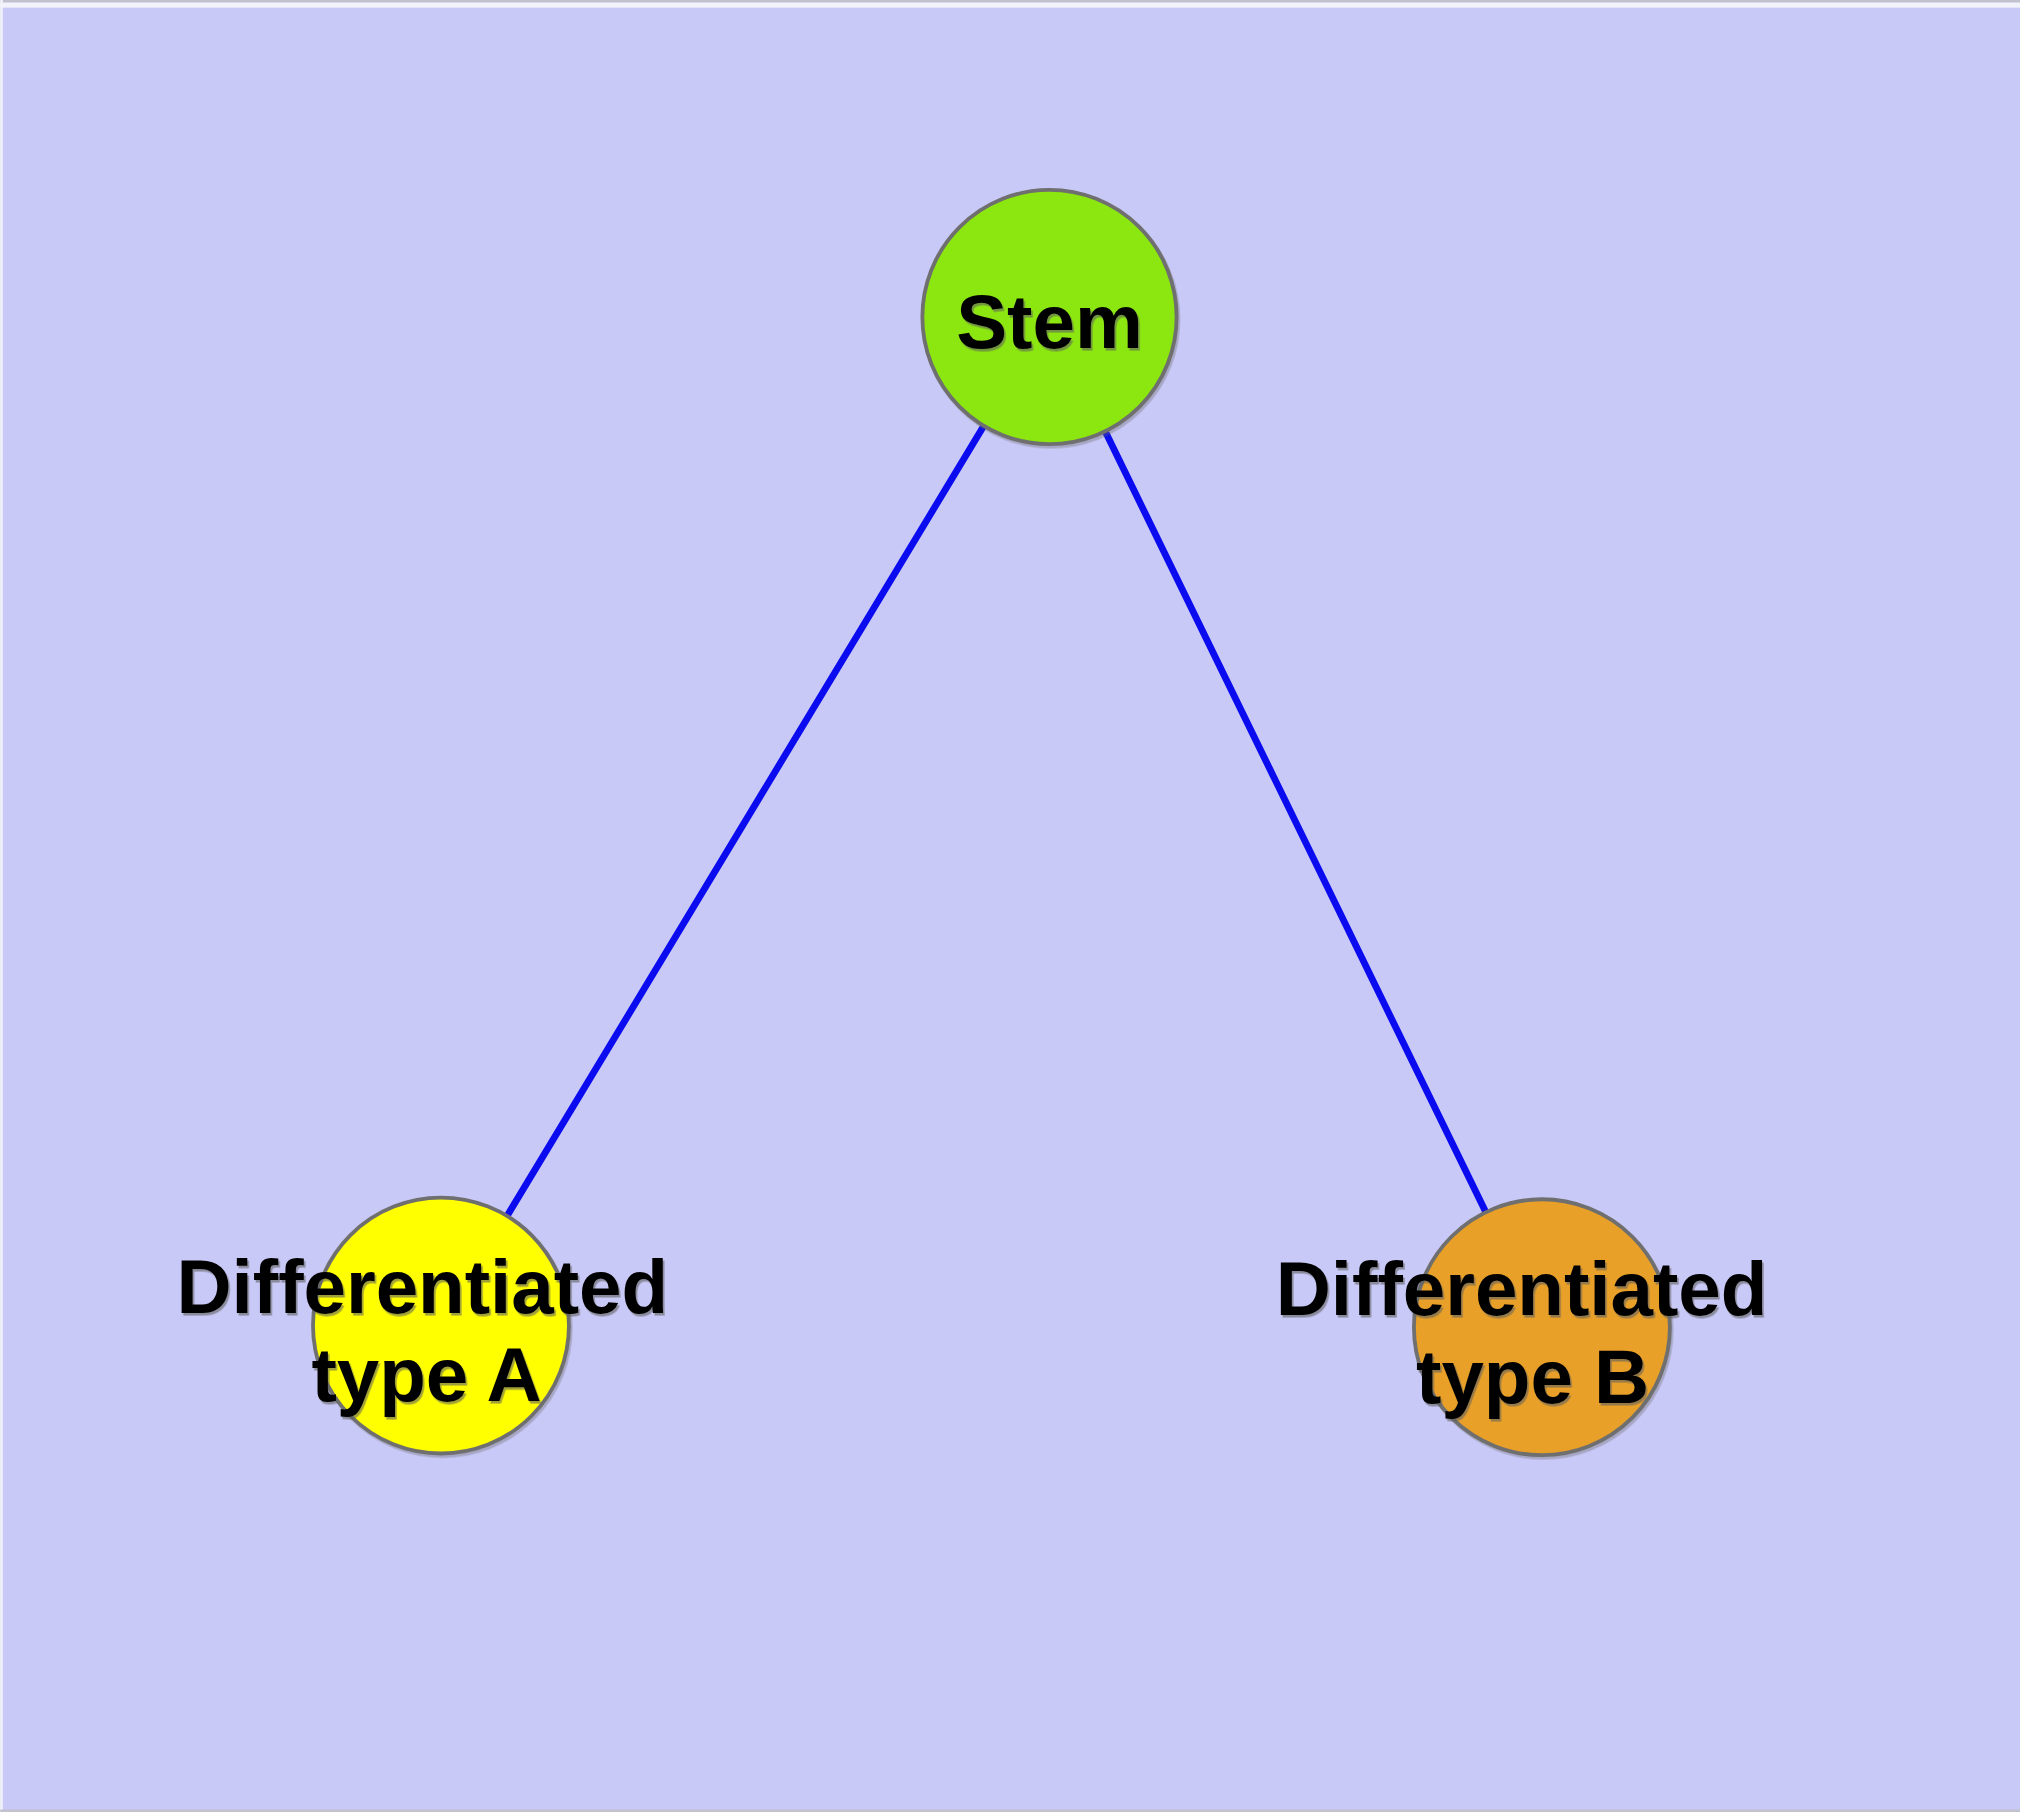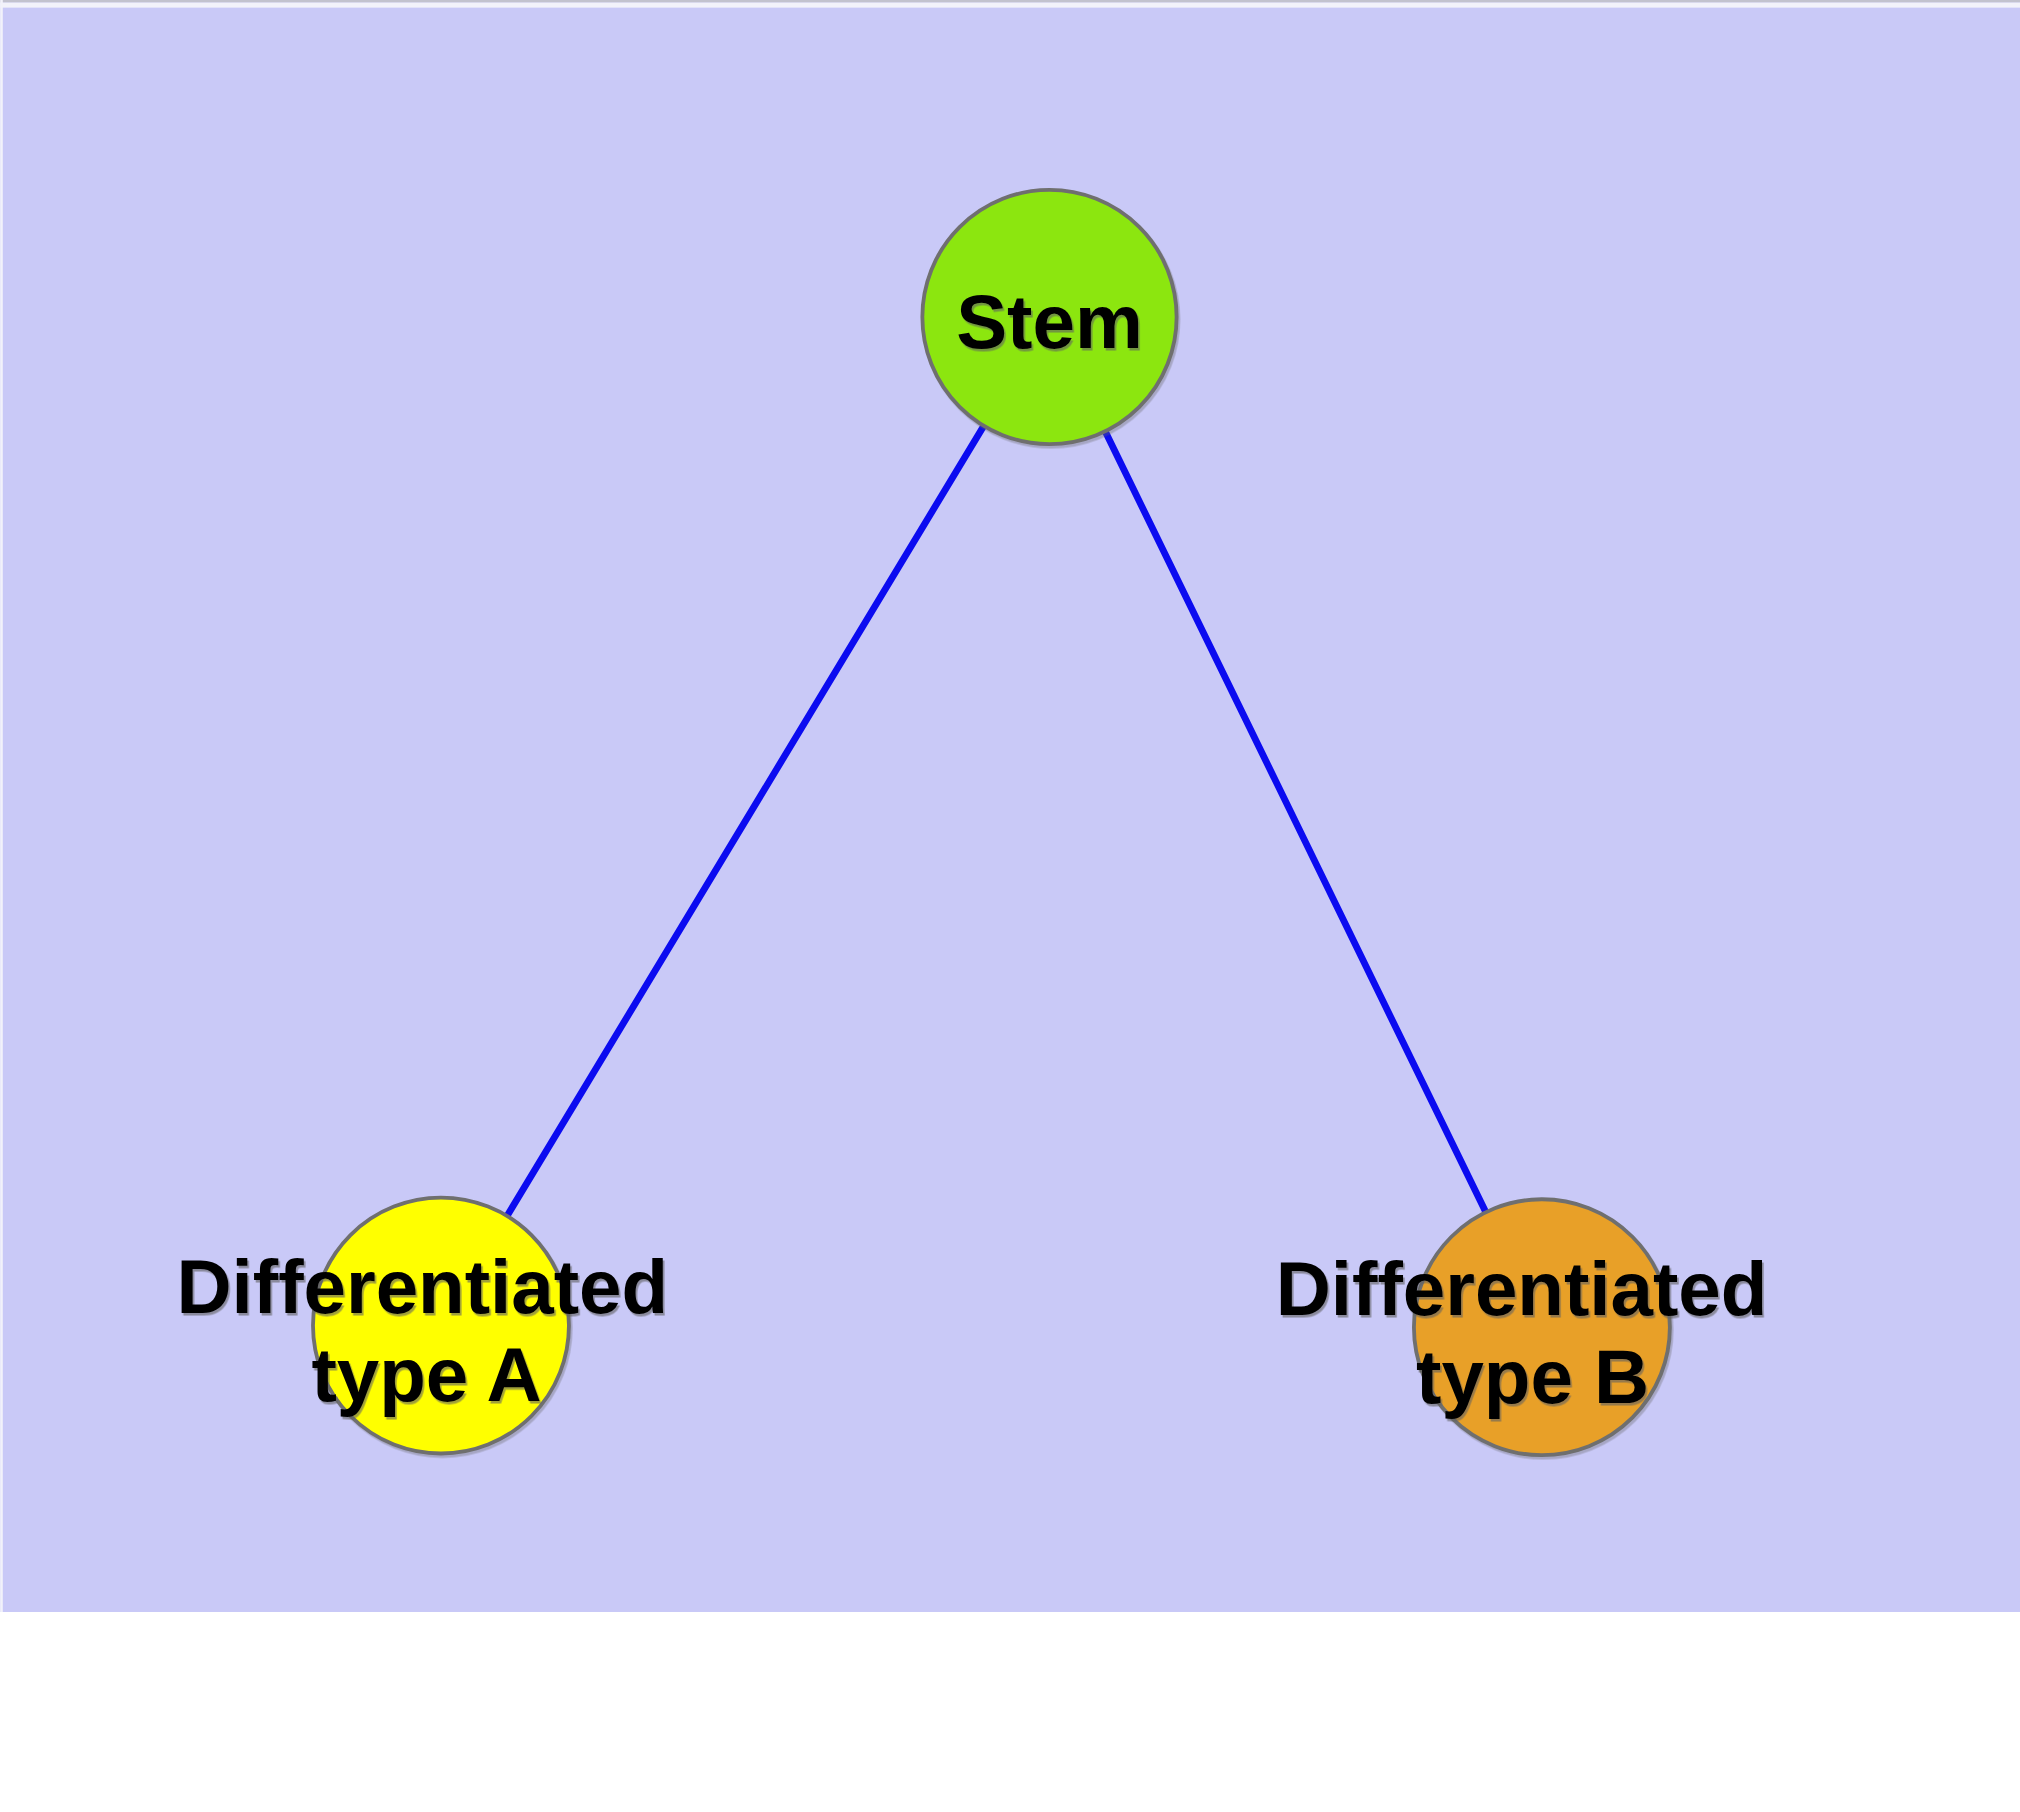--- a/index.html
+++ b/index.html
@@ -1,18 +1,18 @@
 <!DOCTYPE html>
 <html style="font-size:13.6px"><head>
 <meta charset="utf-8">
 <style>
   html, body { margin: 0; padding: 0; }
   .canvas-wrap {
     width: 2021px;
-    height: 1612px;
+    height: 1812px;
     position: relative;
     font-family: "Liberation Sans", sans-serif;
   }
   svg { display: block; }
   .edge-line {
     stroke-width: 8px;
     stroke-linecap: round;
   }
   .node-circle {
     stroke-width: 4.5px;

